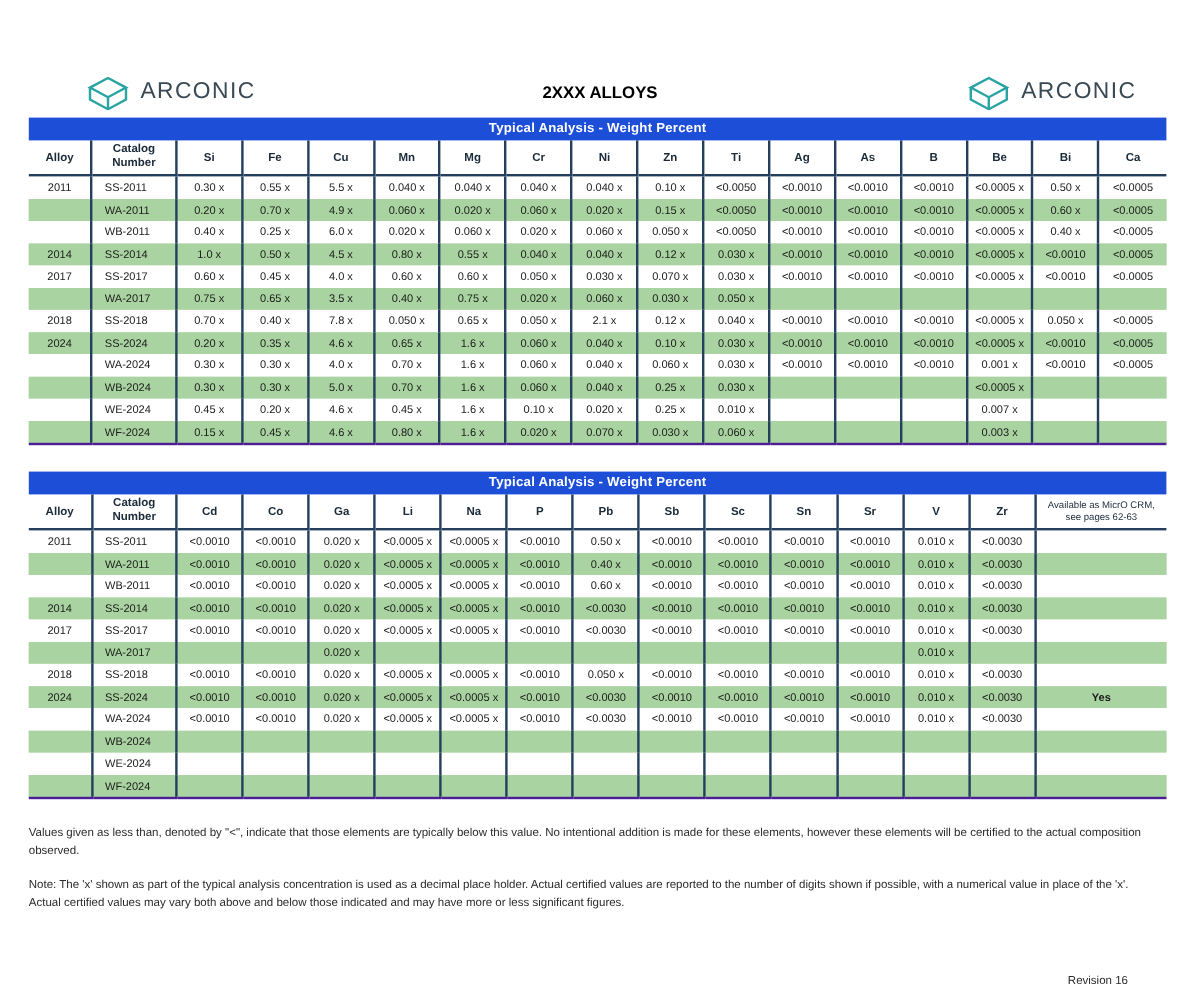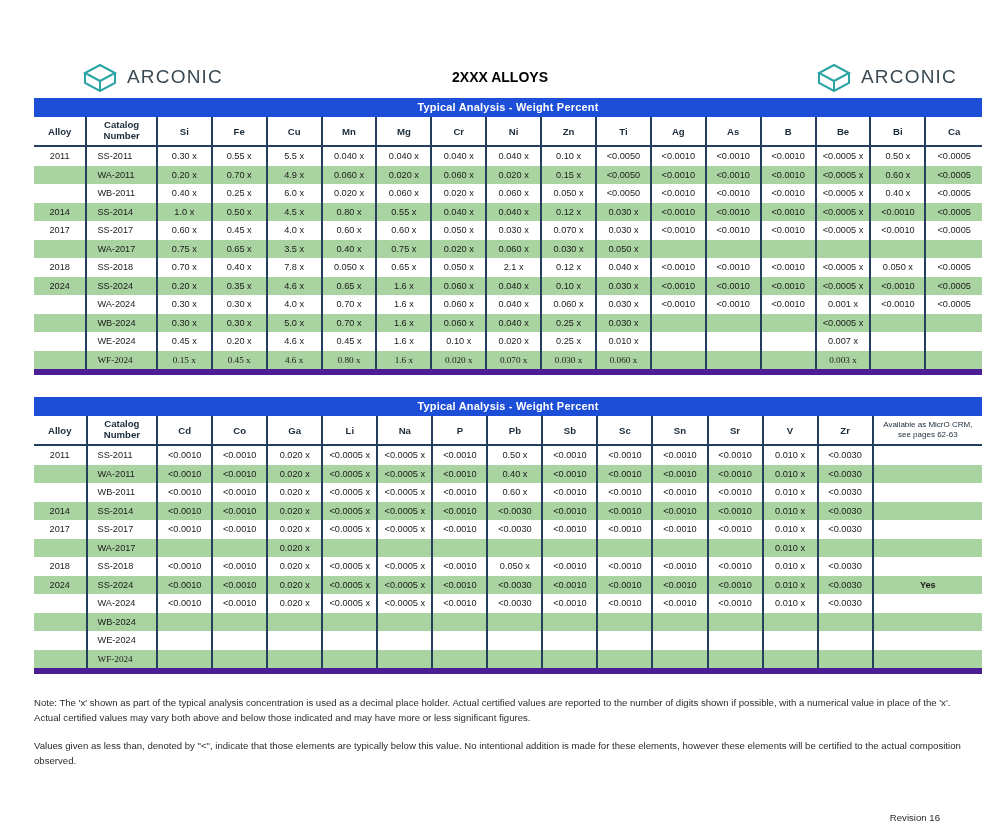--- a/index.html
+++ b/index.html
@@ -13,21 +13,21 @@
     font-family: "Liberation Sans", sans-serif;
     color: #000000;
     position: relative;
     overflow: hidden;
   }
   .page {
     width: 1000px;
     height: 839px;
     position: relative;
     box-sizing: border-box;
-    padding: 0 34px;
+    padding: 0 24px;
   }
 
   
   .header {
     position: relative;
     height: 84px;
     padding-top: 52px;
     box-sizing: border-box;
   }
   .logo {
@@ -116,21 +116,21 @@
   tr.body-row td.catalog {
     text-align: left;
     padding-left: 10px;
     font-size: 9.2px;
   }
   tr.green { background: #a9d3a0; }
   tr.green td { background: #a9d3a0; }
   .sep-col {
     border-left: 2px solid #243f5e;
   }
-  .tbl-bottom td { border-bottom: 6px solid #4c1d95; font-family: Liberation Serif, serif; }
+  .tbl-bottom td { border-bottom: 2px solid #4c1d95; }
 
   
   col.c-alloy { width: 52px; }
   col.c-cat   { width: 70px; }
   col.c-el    { width: 54.5px; }
   col.c-last  { width: 56px; }
   col.c-note  { width: 108px; }
 
   
   .notes {
@@ -714,18 +714,18 @@
             <td class="sep-col"></td>
             <td class="sep-col"></td>
             <td class="sep-col"></td>
             <td class="sep-col" style="font-weight: bold;"></td>
           </tr>
         </tbody>
     </table>
   </div>
 
   <div class="notes">
+    <p>Values given as less than, denoted by "&lt;", indicate that those elements are typically below this value.  No intentional addition is made for these elements, however  these elements will be certified to the actual composition observed.</p>
     <p>Note:  The 'x' shown as part of the typical analysis concentration is used as a decimal place holder.  Actual certified values are reported to the number of digits shown if possible, with a numerical value in place of the 'x'.  Actual certified values may vary both above and below those indicated and may have more or less significant figures.</p>
-    <p>Values given as less than, denoted by "&lt;", indicate that those elements are typically below this value.  No intentional addition is made for these elements, however  these elements will be certified to the actual composition observed.</p>
   </div>
   <div class="revision">Revision 16</div>
 
 </div>
 
 </body></html>

